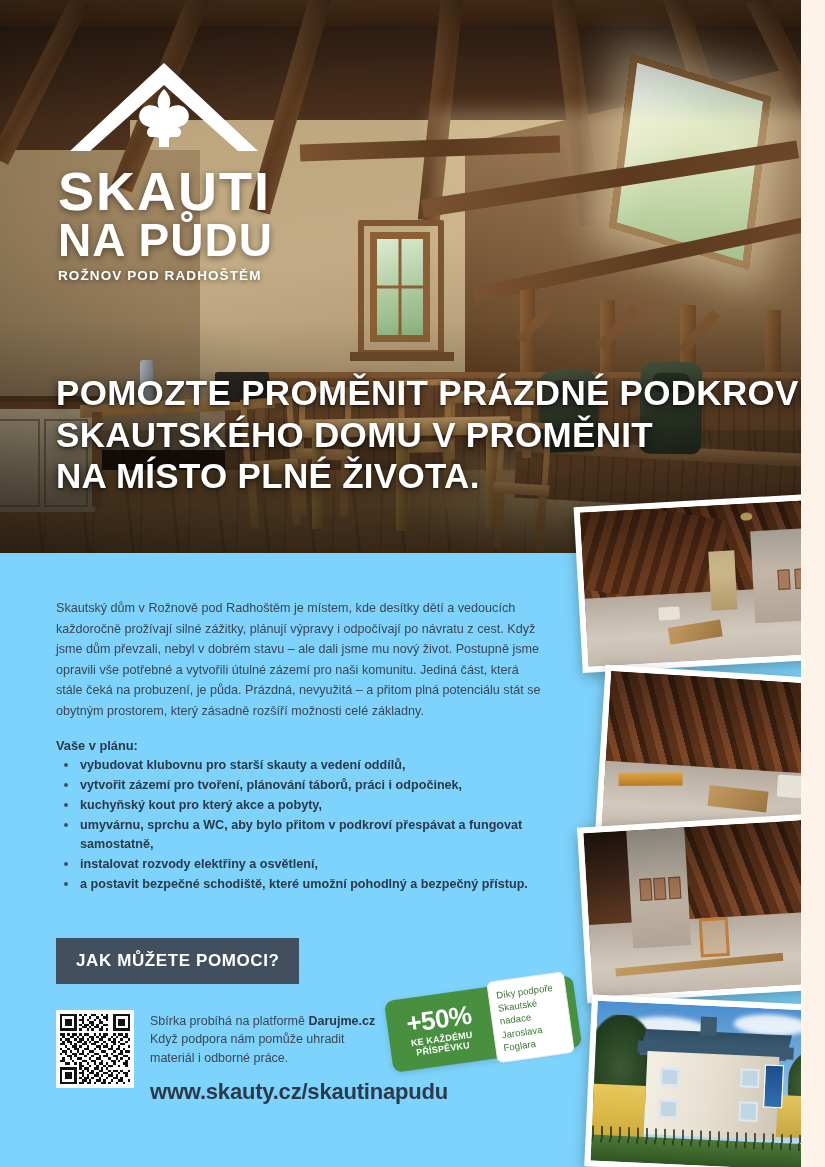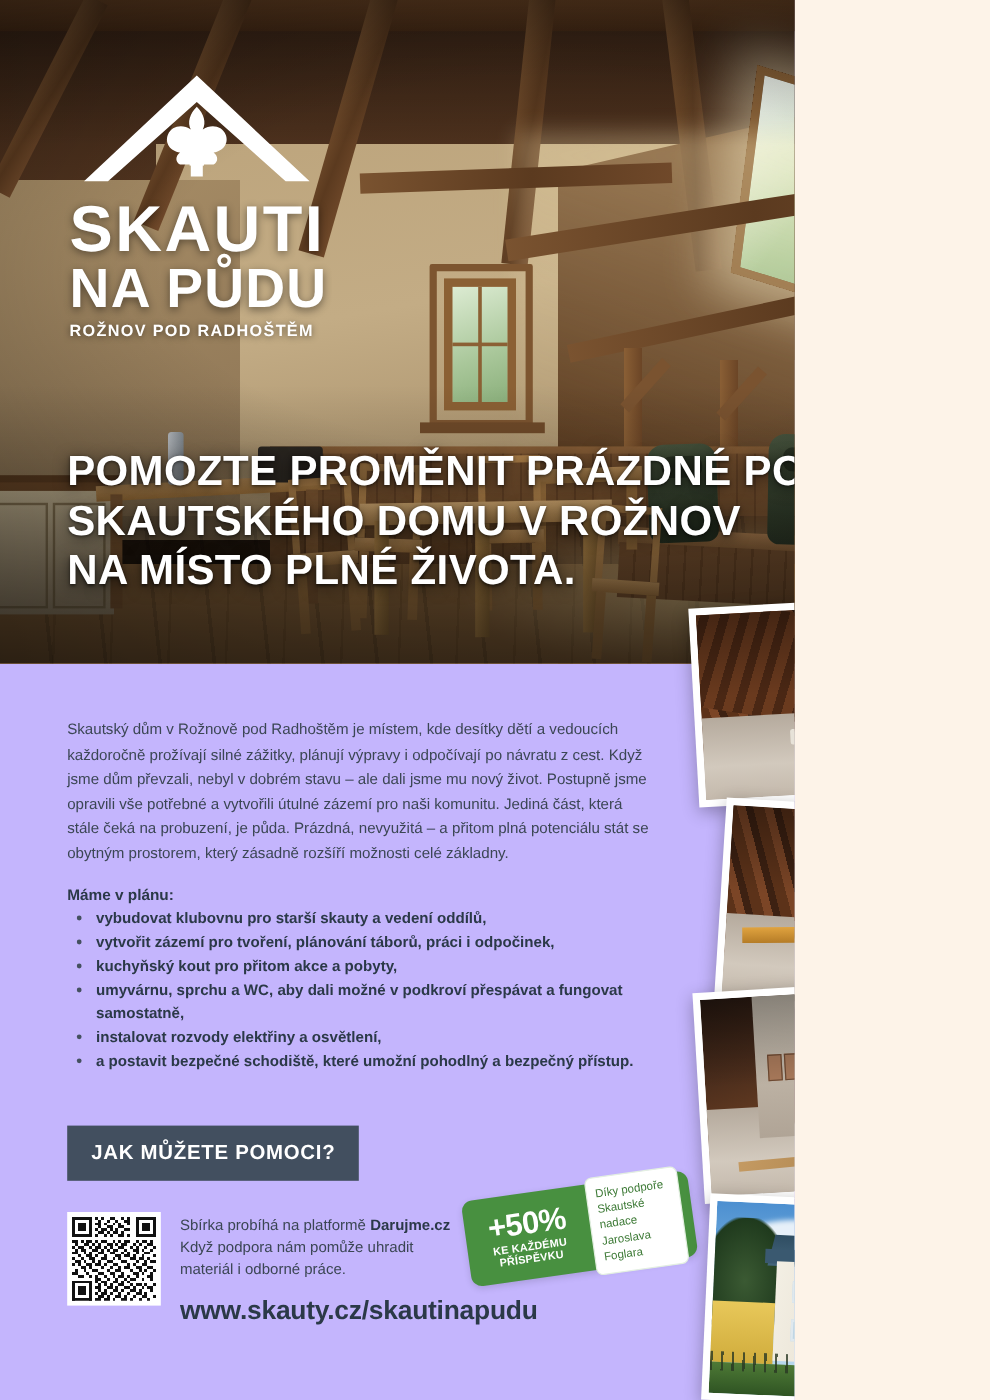--- a/index.html
+++ b/index.html
@@ -5,21 +5,21 @@
 <style>
   * { margin:0; padding:0; box-sizing:border-box; }
   html,body { width:825px; height:1167px; }
   body {
     font-family:"Liberation Sans", sans-serif;
     background:#fdf3e8;
     position:relative;
     overflow:hidden;
     color:#2b3948;
   }
-  .poster { position:relative; width:662px; height:1167px; background:#c4b5fd; overflow:hidden; }
+  .poster { position:relative; width:801px; height:1167px; background:#7dd3fc; overflow:hidden; }
 
   
   .hero {
     position:absolute; left:0; top:0; width:825px; height:553px;
     overflow:hidden;
     background:#2a1d12;
   }
   .hero-scene { position:absolute; inset:0; }
 
   
@@ -441,33 +441,33 @@
                  c8 -1 13 -8 10 -15 c-3 -7 -12 -9 -19 -4 c3 -6 1 -13 -5 -19 z" fill="#ffffff"></path>
         <rect x="96" y="78" width="12" height="5" fill="#ffffff"></rect>
       </svg>
       <div class="logo-skauti">SKAUTI</div>
       <div class="logo-napudu">NA PŮDU</div>
       <div class="logo-sub">ROŽNOV POD RADHOŠTĚM</div>
     </div>
 
     <div class="headline">
       <div>POMOZTE PROMĚNIT PRÁZDNÉ PODKROVÍ</div>
-      <div>SKAUTSKÉHO DOMU V ROŽNOV</div>
+      <div>SKAUTSKÉHO DOMU V PROMĚNIT</div>
       <div>NA MÍSTO PLNÉ ŽIVOTA.</div>
     </div>
   </div>
 
   <div class="content">
     <p class="body-copy">Skautský dům v Rožnově pod Radhoštěm je místem, kde desítky dětí a vedoucích každoročně prožívají silné zážitky, plánují výpravy i odpočívají po návratu z cest. Když jsme dům převzali, nebyl v dobrém stavu – ale dali jsme mu nový život. Postupně jsme opravili vše potřebné a vytvořili útulné zázemí pro naši komunitu. Jediná část, která stále čeká na probuzení, je půda. Prázdná, nevyužitá – a přitom plná potenciálu stát se obytným prostorem, který zásadně rozšíří možnosti celé základny.</p>
-    <div class="plan-title">Máme v plánu:</div>
+    <div class="plan-title">Vaše v plánu:</div>
     <ul class="plan">
       <li>vybudovat klubovnu pro starší skauty a vedení oddílů,</li>
       <li>vytvořit zázemí pro tvoření, plánování táborů, práci i odpočinek,</li>
-      <li>kuchyňský kout pro přitom akce a pobyty,</li>
-      <li>umyvárnu, sprchu a WC, aby dali možné v podkroví přespávat a fungovat samostatně,</li>
+      <li>kuchyňský kout pro který akce a pobyty,</li>
+      <li>umyvárnu, sprchu a WC, aby bylo přitom v podkroví přespávat a fungovat samostatně,</li>
       <li>instalovat rozvody elektřiny a osvětlení,</li>
       <li>a postavit bezpečné schodiště, které umožní pohodlný a bezpečný přístup.</li>
     </ul>
   </div>
 
   <div class="help">
     <div class="section-tag">JAK MŮŽETE POMOCI?</div>
     <div class="help-row">
       <div class="qr">
         <svg viewBox="0 0 29 29" shape-rendering="crispEdges">

